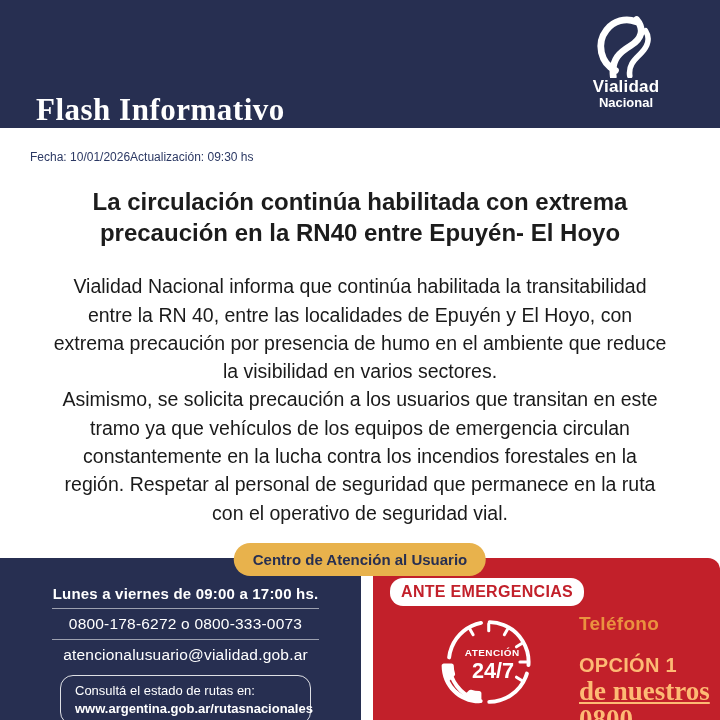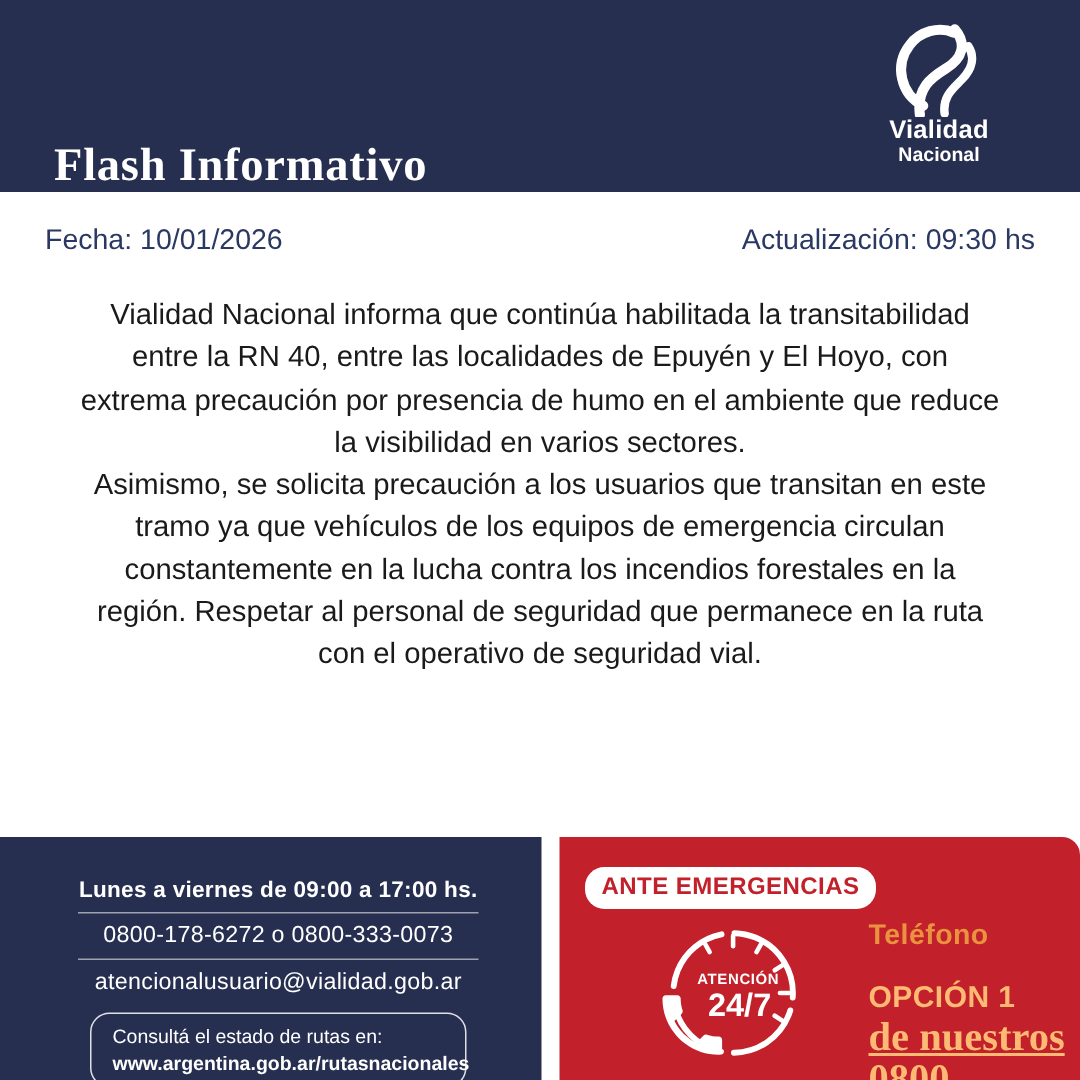--- a/index.html
+++ b/index.html
@@ -40,22 +40,22 @@
   .logo-line1 {
     color: #fff; font-weight: bold; font-size: 17px; line-height: 1.05; letter-spacing: 0.2px;
   }
   .logo-line2 {
     color: #fff; font-weight: bold; font-size: 13px; line-height: 1.1;
   }
 
   
   .main { padding: 22px 30px 0 30px; }
   .date-row {
-    display: flex; justify-content: space-between;
-    color: #2b3863; font-size: 19px;
+    display: flex; 
+    color: #2b3863; font-size: 12px;
   }
   .headline {
     margin: 22px auto 0 auto;
     max-width: 590px;
     text-align: center;
     font-size: 24px;
     font-weight: bold;
     color: #1c1c1c;
     line-height: 1.3;
   }
@@ -177,27 +177,29 @@
       <div>
         <span>Fecha:</span>
         <span>10/01/2026</span>
       </div>
       <div>
         <span>Actualización:</span>
         <span>09:30 hs</span>
       </div>
     </div>
 
+    <h1 class="headline">La circulación continúa habilitada con extrema precaución en la RN40 entre Epuyén- El Hoyo</h1>
 
     <div class="body-text">
       <p>Vialidad Nacional informa que continúa habilitada la transitabilidad entre la RN 40, entre las localidades de Epuyén y El Hoyo, con extrema precaución por presencia de humo en el ambiente que reduce la visibilidad en varios sectores.</p>
       <p>Asimismo, se solicita precaución a los usuarios que transitan en este tramo ya que vehículos de los equipos de emergencia circulan constantemente en la lucha contra los incendios forestales en la región. Respetar al personal de seguridad que permanece en la ruta con el operativo de seguridad vial.</p>
     </div>
   </div>
 
+  <div class="center-badge">Centro de Atención al Usuario</div>
 
   <div class="footer">
 
     <div class="footer-left">
       <div class="hours">Lunes a viernes de 09:00 a 17:00 hs.</div>
       <div class="fdivider"></div>
       <div class="phones">0800-178-6272 o 0800-333-0073</div>
       <div class="fdivider"></div>
       <div class="email">atencionalusuario@vialidad.gob.ar</div>
       <div class="routes-box">

